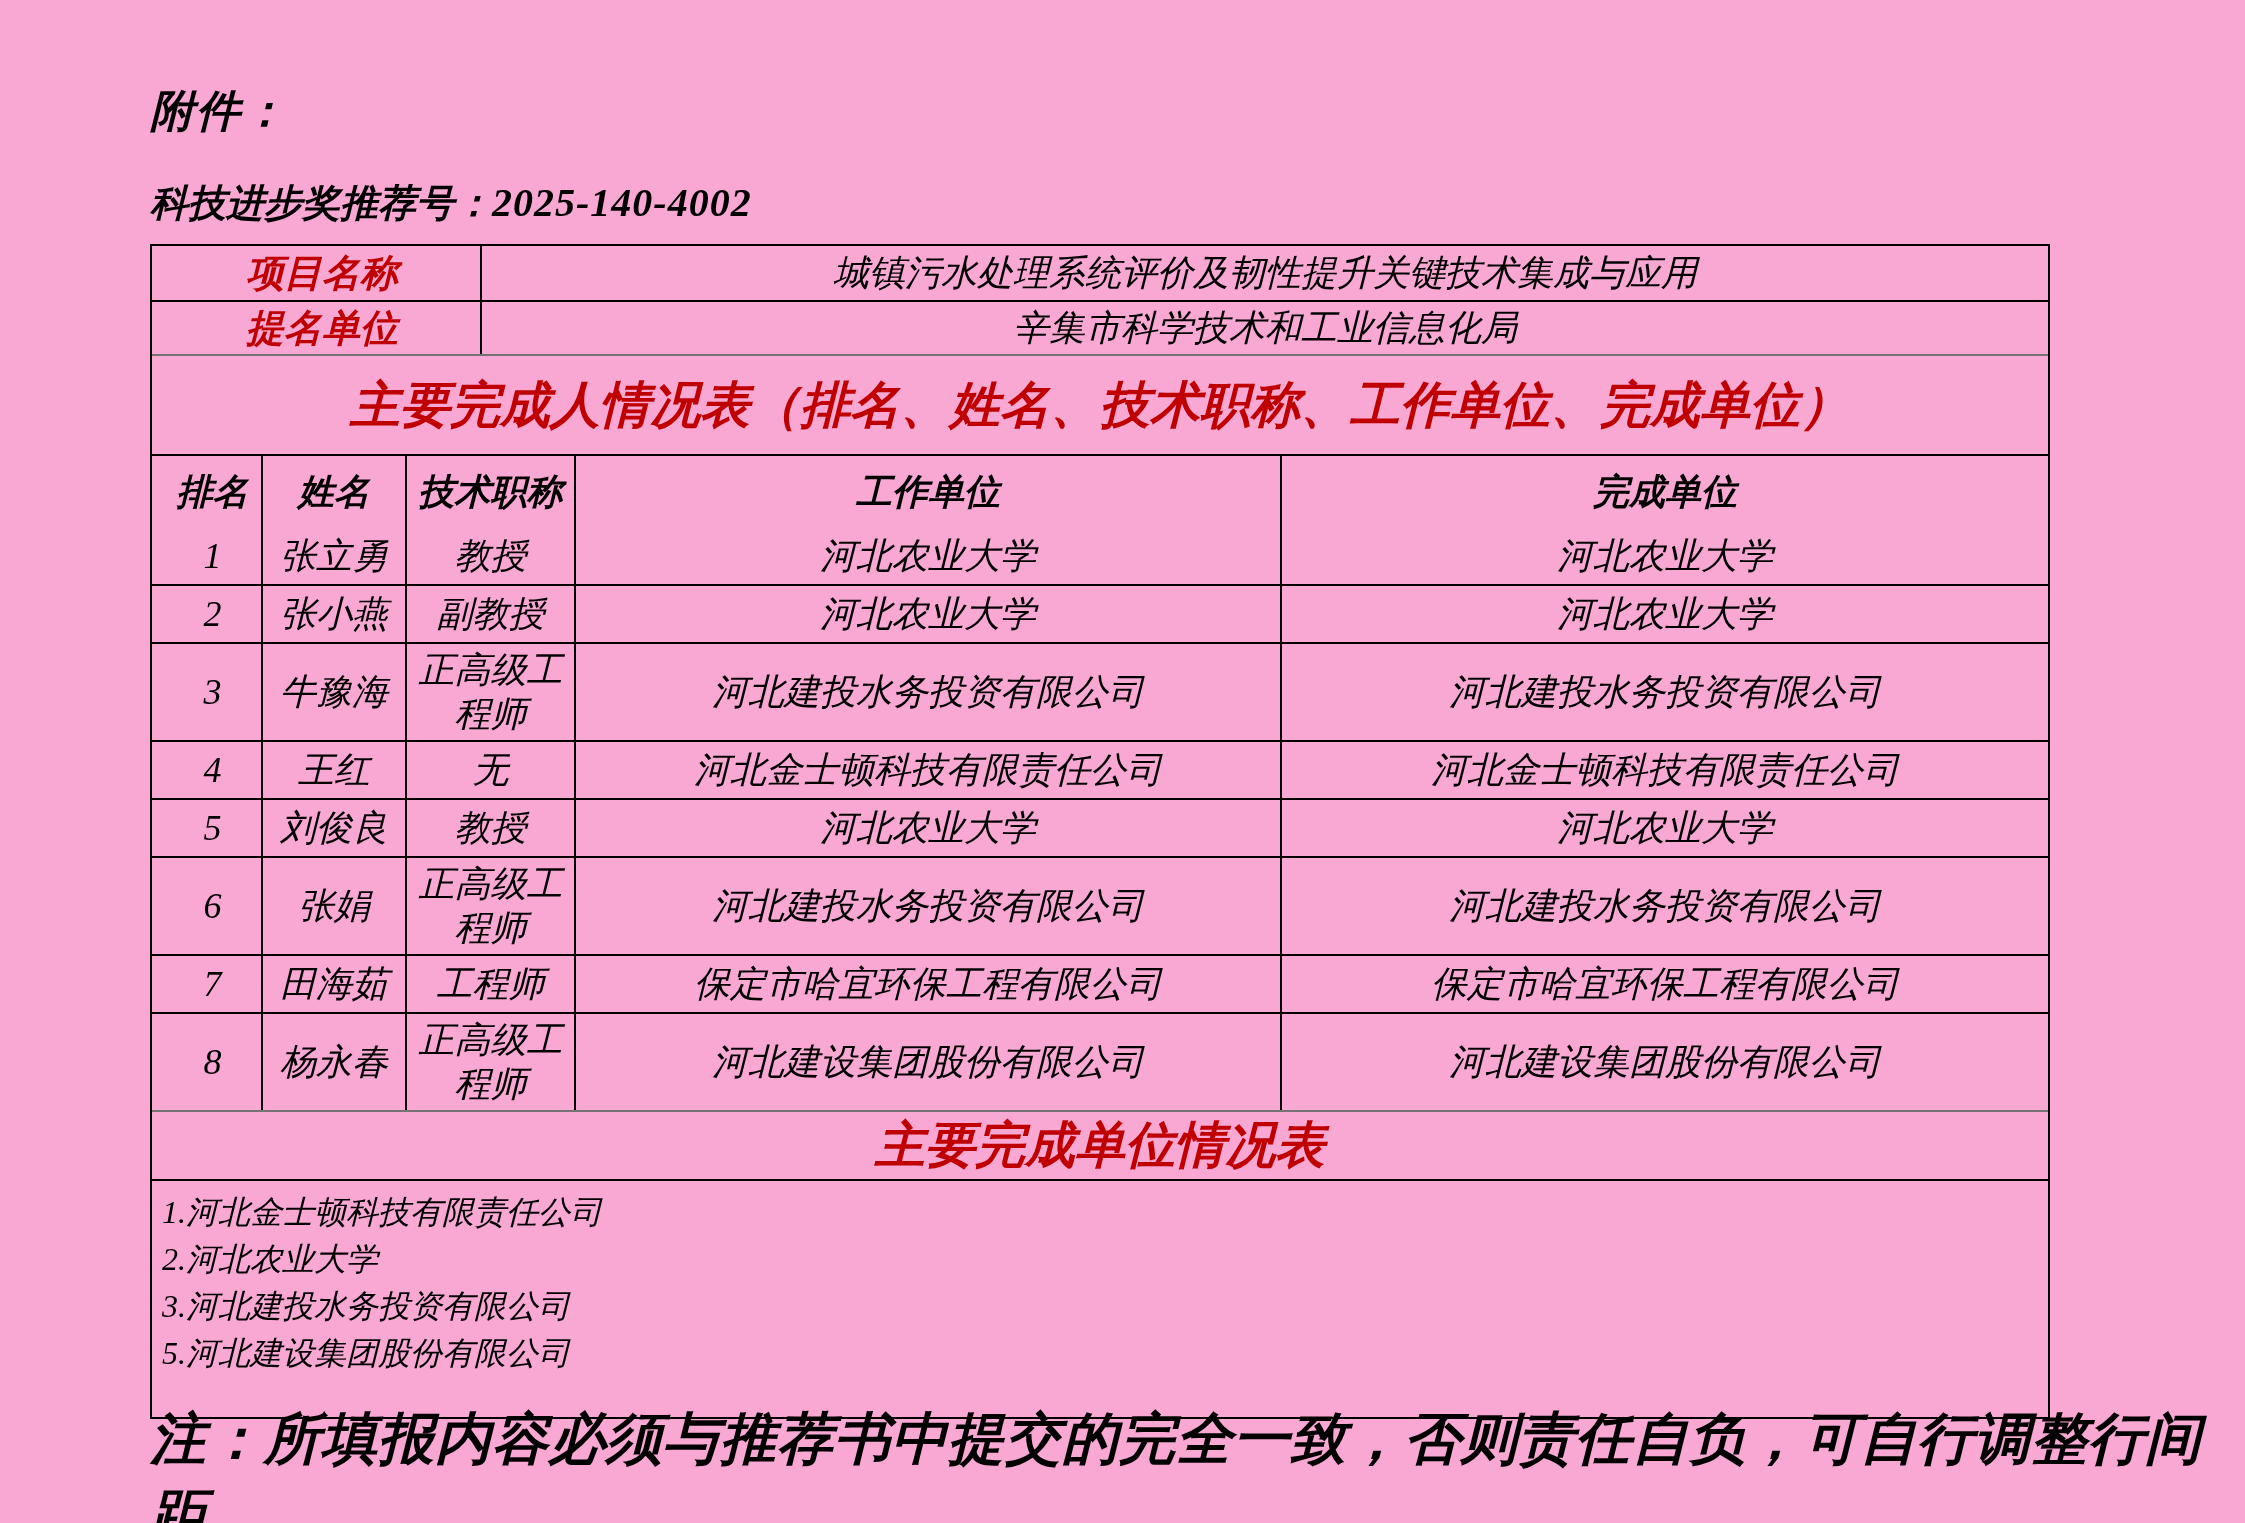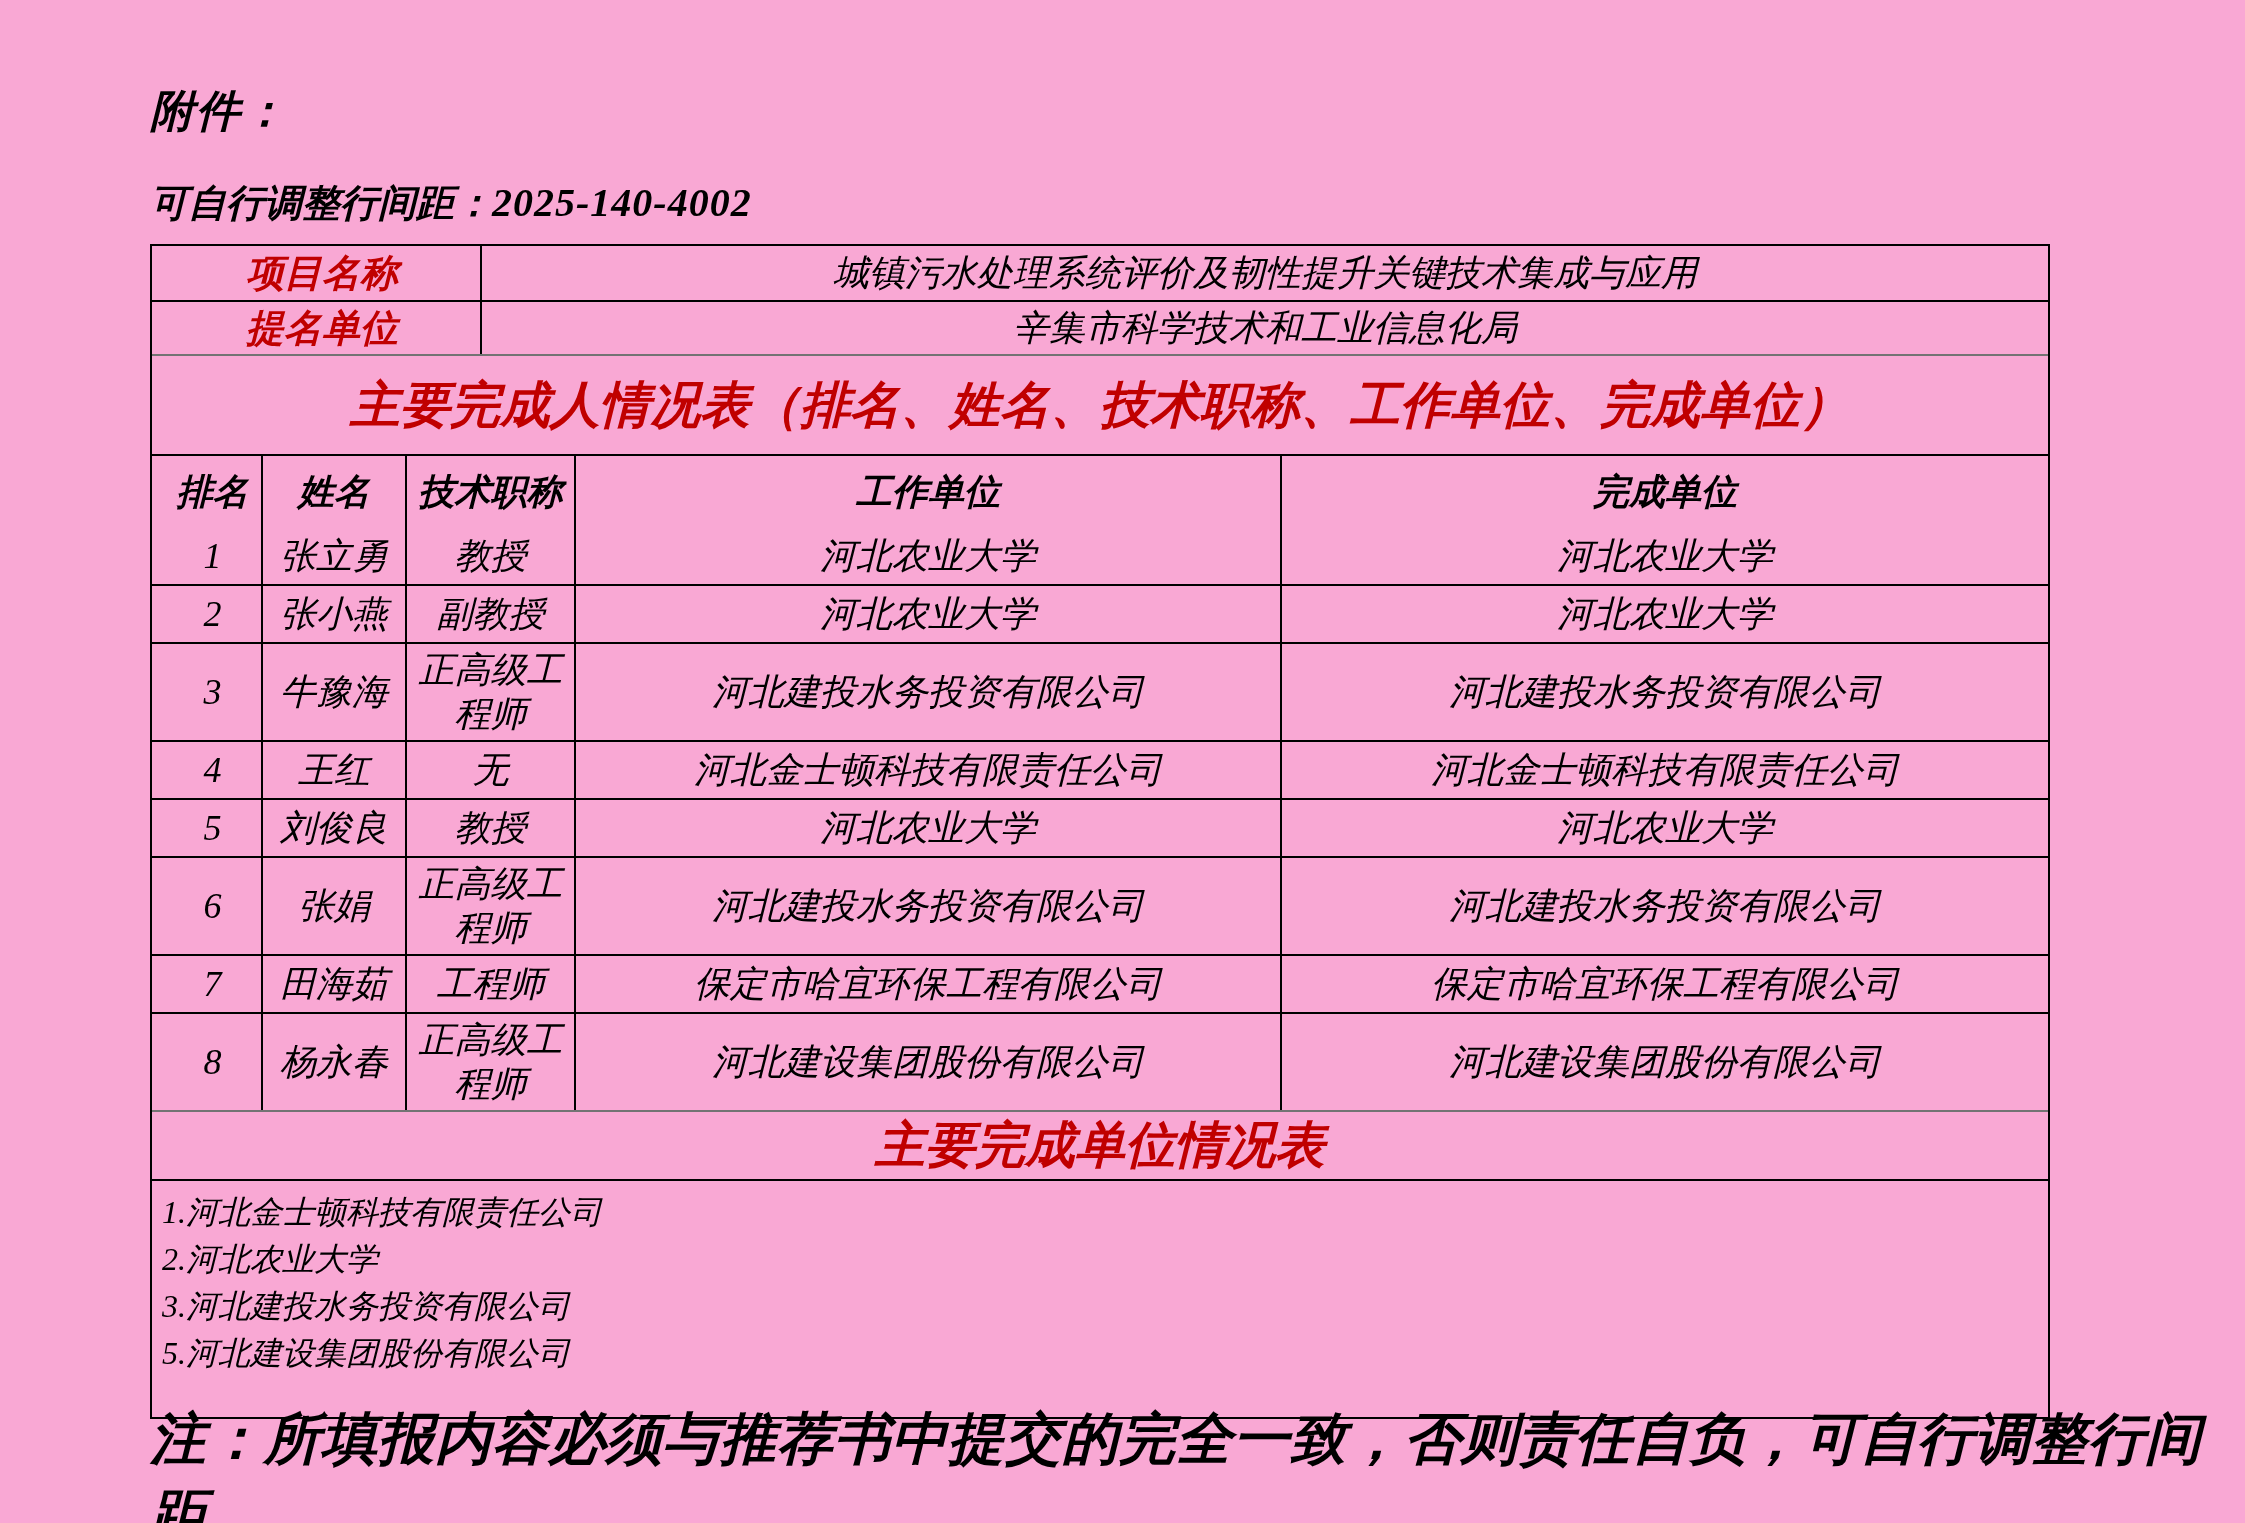--- a/index.html
+++ b/index.html
@@ -80,21 +80,21 @@
     letter-spacing:1px;
   }
 </style>
 </head>
 <body>
 
 <div class="page">
 
   <div class="attachment">附件：</div>
 
-  <div class="rec-line"><span>可自行调整行间距：</span><span class="rec-num">2025-140-4002</span></div>
+  <div class="rec-line"><span>科技进步奖推荐号：</span><span class="rec-num">2025-140-4002</span></div>
 
   <div class="doc-table">
 
     <div class="trow kv-row">
       <div class="cell kv-label">项目名称</div>
       <div class="cell kv-value">城镇污水处理系统评价及韧性提升关键技术集成与应用</div>
     </div>
 
     <div class="trow kv-row">
       <div class="cell kv-label">提名单位</div>

